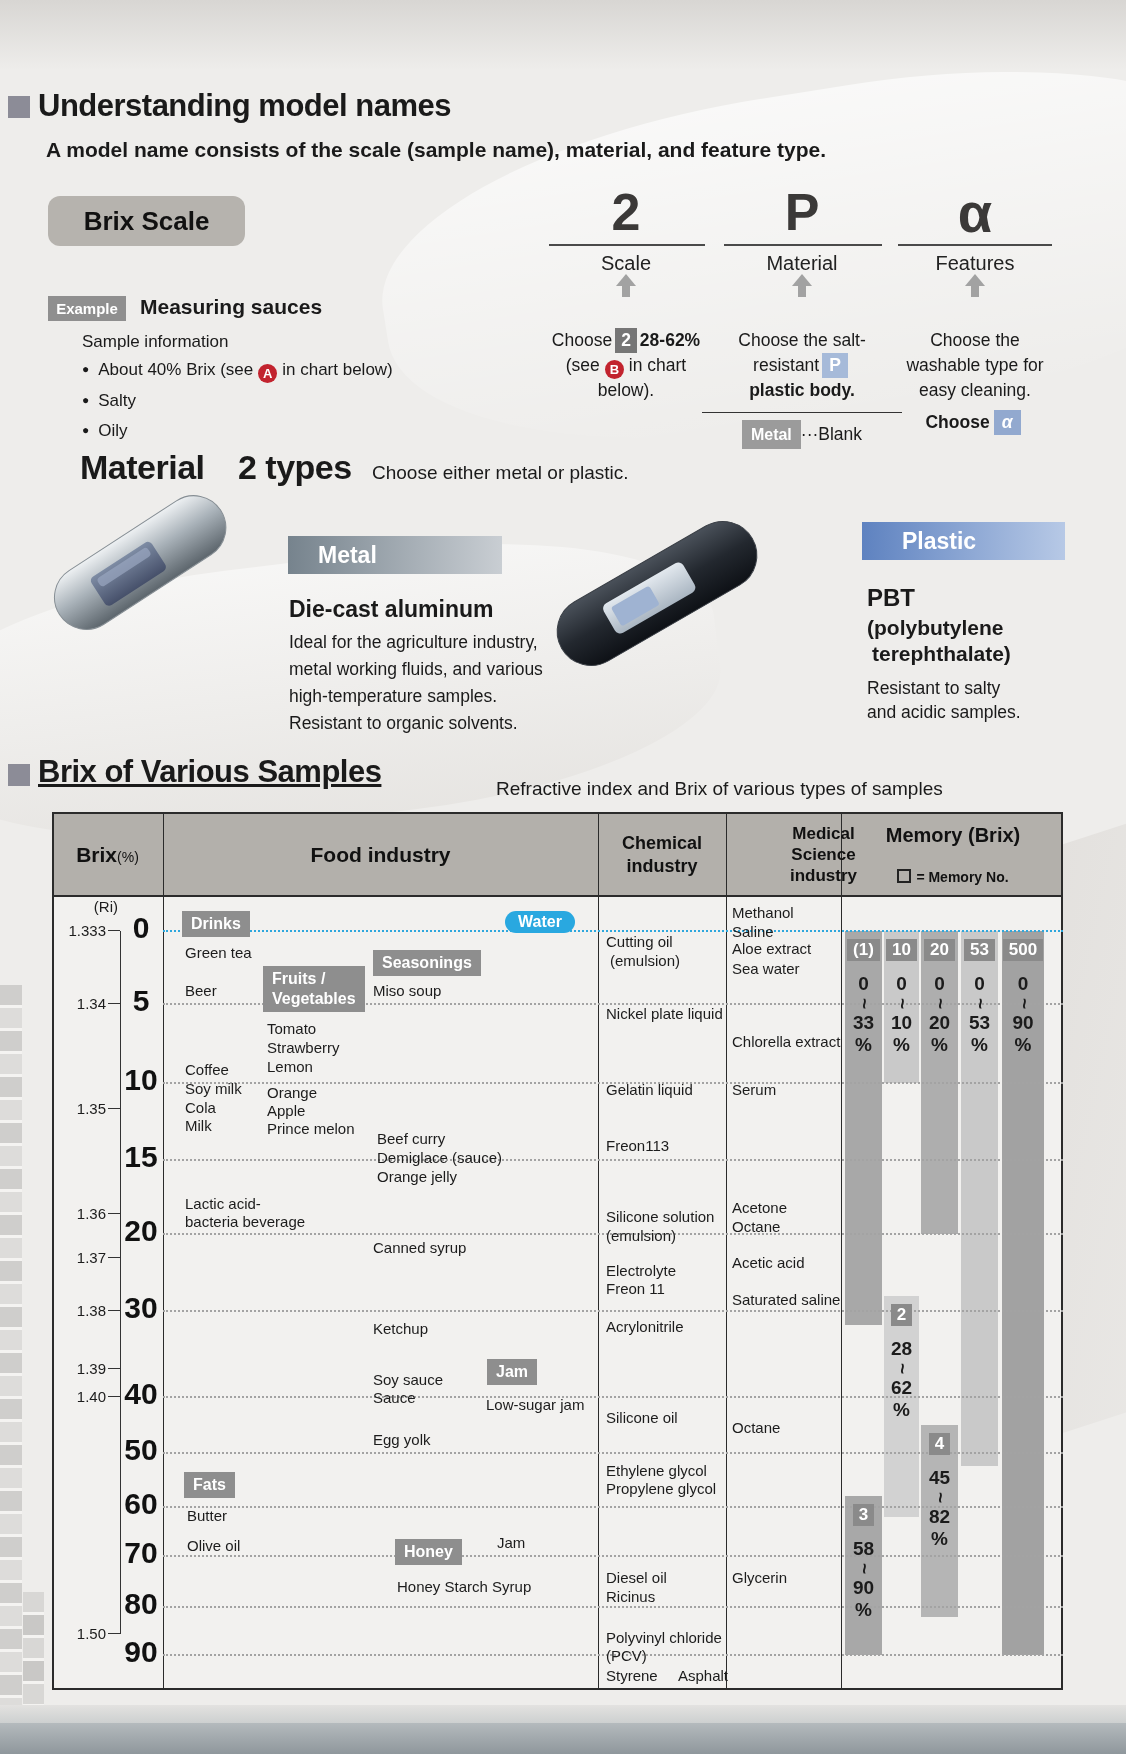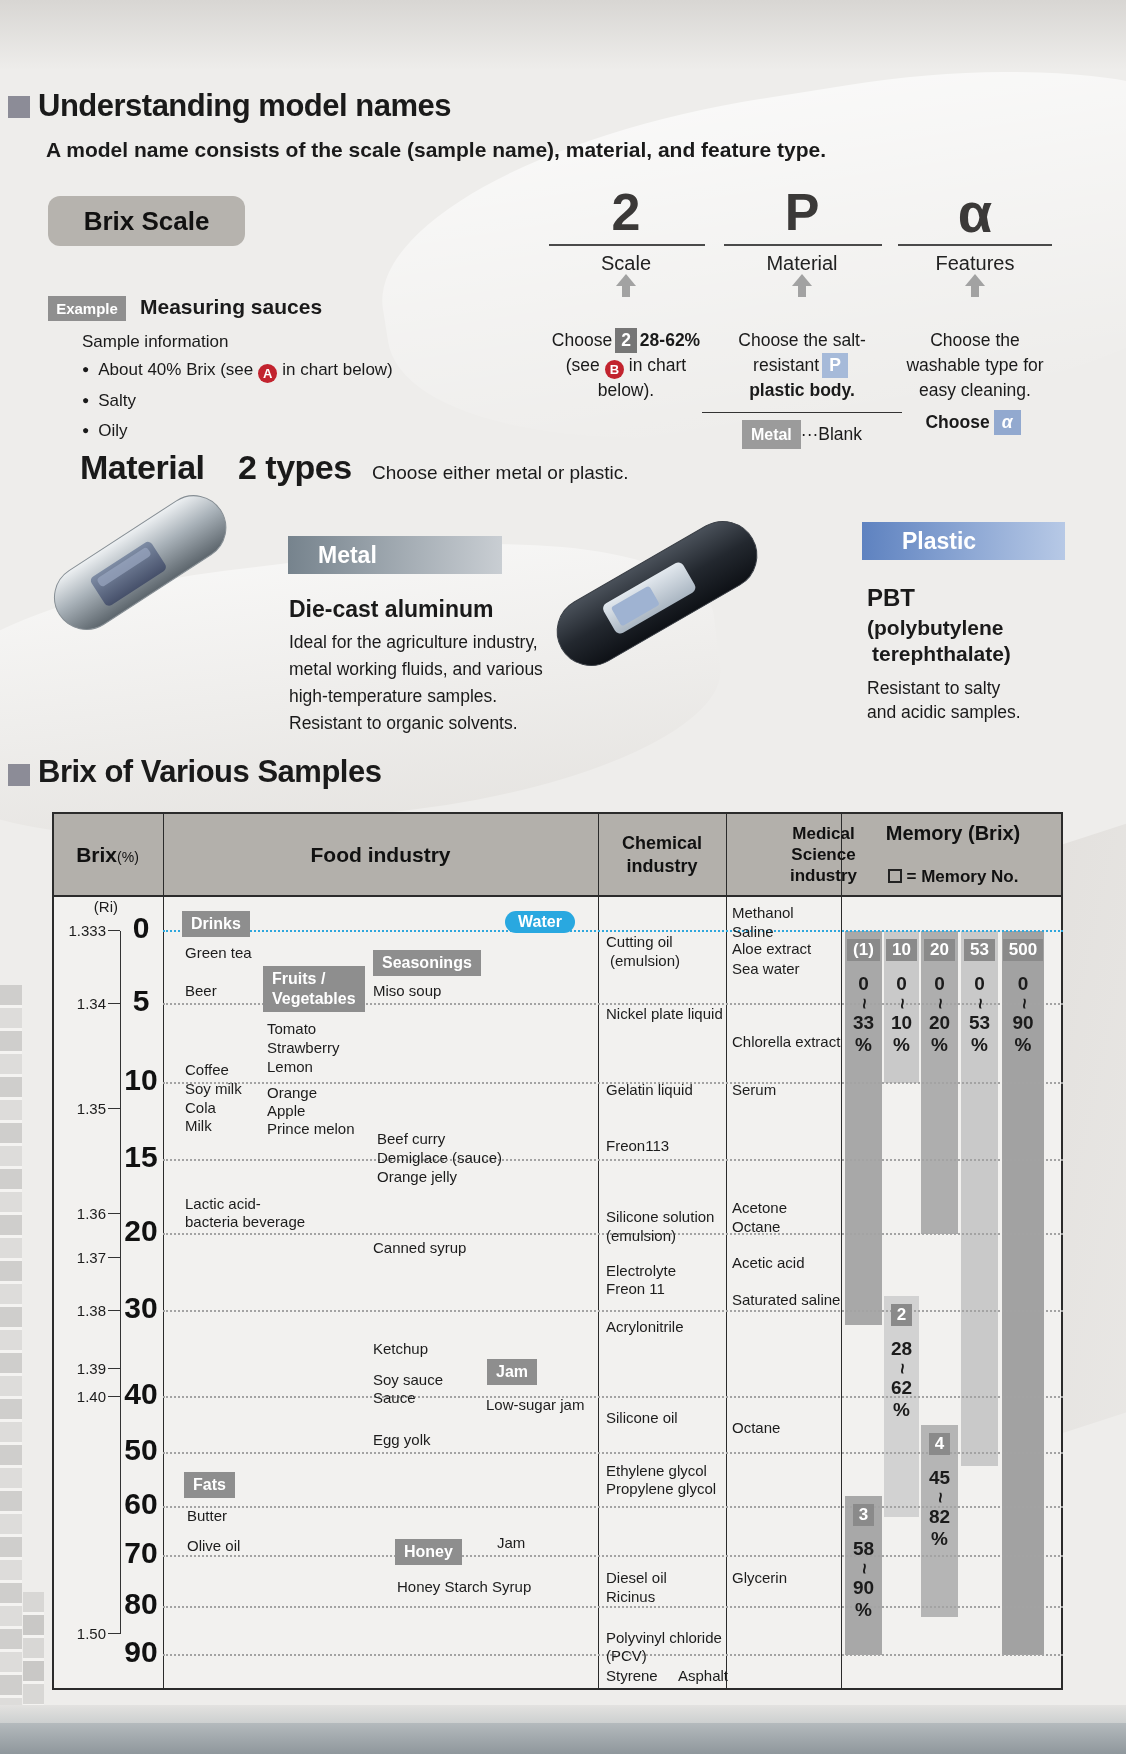--- a/index.html
+++ b/index.html
@@ -188,42 +188,43 @@
   </svg>
 
   <div class="abs banner banner-plastic" style="left:862px;top:522px;">Plastic</div>
   <div class="abs mtitle" style="left:867px;top:584px;font-size:24px;">PBT</div>
   <div class="abs mtitle" style="left:867px;top:616px;font-size:21px;">(polybutylene</div>
   <div class="abs mtitle" style="left:872px;top:642px;font-size:21px;"> terephthalate)</div>
   <div class="abs mbody" style="left:867px;top:678px;">Resistant to salty</div>
   <div class="abs mbody" style="left:867px;top:702px;">and acidic samples.</div>
 
   <div class="abs sqbullet" style="left:8px;top:764px;"></div>
-  <div class="abs h1" style="left:38px;top:754px;">Brix of Various Samples</div>
+  <div class="abs h1" style="left:38px;top:754px;text-decoration:underline;">Brix of Various Samples</div>
+  <div class="abs" style="left:496px;top:778px;font-size:19px;">Refractive index and Brix of various types of samples</div>
 
   <div class="abs tframe"></div>
   <div class="abs thead"></div>
   <div class="abs vline" style="left:163px;"></div>
   <div class="abs vline" style="left:598px;"></div>
   <div class="abs vline" style="left:726px;"></div>
   <div class="abs vline" style="left:841px;"></div>
 
   <div class="abs hcell" style="left:52px;width:111px;font-size:21px;">
     <span><span>Brix</span><span style="font-size:14px;font-weight:400;">(%)</span></span>
   </div>
   <div class="abs hcell" style="left:163px;width:435px;font-size:21px;">Food industry</div>
   <div class="abs hcell" style="left:598px;width:128px;font-size:18px;line-height:23px;">Chemical
 industry</div>
   <div class="abs hcell" style="left:726px;width:115px;font-size:17px;line-height:21px;margin-left:40px;">Medical
 Science
 industry</div>
   <div class="abs hcell" style="left:841px;width:224px;">
     <div>
       <div style="font-size:20px;"><span>Memory</span> <span>(Brix)</span></div>
-      <div style="font-size:17px;margin-top:4px;"><span class="sq"></span><span>= Memory No.</span></div>
+      <div style="font-size:14px;margin-top:4px;"><span class="sq"></span><span>= Memory No.</span></div>
     </div>
   </div>
 
   <div id="chart-layer" class="abs" style="left:0;top:0;width:1126px;height:1754px;">
       <div style="position: absolute; left: 845px; top: 931px; width: 37px; height: 394px; background: rgb(168, 168, 168);"></div>
       <div style="position: absolute; left: 884px; top: 931px; width: 35px; height: 152px; background: rgb(201, 201, 201);"></div>
       <div style="position: absolute; left: 921px; top: 931px; width: 37px; height: 303px; background: rgb(174, 174, 174);"></div>
       <div style="position: absolute; left: 961px; top: 931px; width: 37px; height: 535px; background: rgb(201, 201, 201);"></div>
       <div style="position: absolute; left: 1002px; top: 931px; width: 42px; height: 724px; background: rgb(162, 162, 162);"></div>
       <div style="position: absolute; left: 884px; top: 1296px; width: 35px; height: 221px; background: rgb(210, 210, 210);"></div>
@@ -285,21 +286,21 @@
       <div class="c-item" style="position: absolute; left: 185px; top: 1099px;">Cola</div>
       <div class="c-item" style="position: absolute; left: 267px; top: 1102px;">Apple</div>
       <div class="c-item" style="position: absolute; left: 185px; top: 1117px;">Milk</div>
       <div class="c-item" style="position: absolute; left: 267px; top: 1120px;">Prince melon</div>
       <div class="c-item" style="position: absolute; left: 377px; top: 1130px;">Beef curry</div>
       <div class="c-item" style="position: absolute; left: 377px; top: 1149px;">Demiglace (sauce)</div>
       <div class="c-item" style="position: absolute; left: 377px; top: 1168px;">Orange jelly</div>
       <div class="c-item" style="position: absolute; left: 185px; top: 1195px;">Lactic acid-</div>
       <div class="c-item" style="position: absolute; left: 185px; top: 1213px;">bacteria beverage</div>
       <div class="c-item" style="position: absolute; left: 373px; top: 1239px;">Canned syrup</div>
-      <div class="c-item" style="position: absolute; left: 373px; top: 1320px; margin-top: 20px;">Ketchup</div>
+      <div class="c-item" style="position: absolute; left: 373px; top: 1320px;">Ketchup</div>
       <div class="c-item" style="position: absolute; left: 373px; top: 1371px;">Soy sauce</div>
       <div class="c-item" style="position: absolute; left: 373px; top: 1389px;">Sauce</div>
       <div class="c-item" style="position: absolute; left: 486px; top: 1396px;">Low-sugar jam</div>
       <div class="c-item" style="position: absolute; left: 373px; top: 1431px;">Egg yolk</div>
       <div class="c-item" style="position: absolute; left: 187px; top: 1507px;">Butter</div>
       <div class="c-item" style="position: absolute; left: 187px; top: 1537px;">Olive oil</div>
       <div class="c-item" style="position: absolute; left: 497px; top: 1534px;">Jam</div>
       <div class="c-item" style="position: absolute; left: 397px; top: 1578px;">Honey Starch Syrup</div>
       <div class="c-item" style="position: absolute; left: 606px; top: 933px;">Cutting oil</div>
       <div class="c-item" style="position: absolute; left: 610px; top: 952px;">(emulsion)</div>

